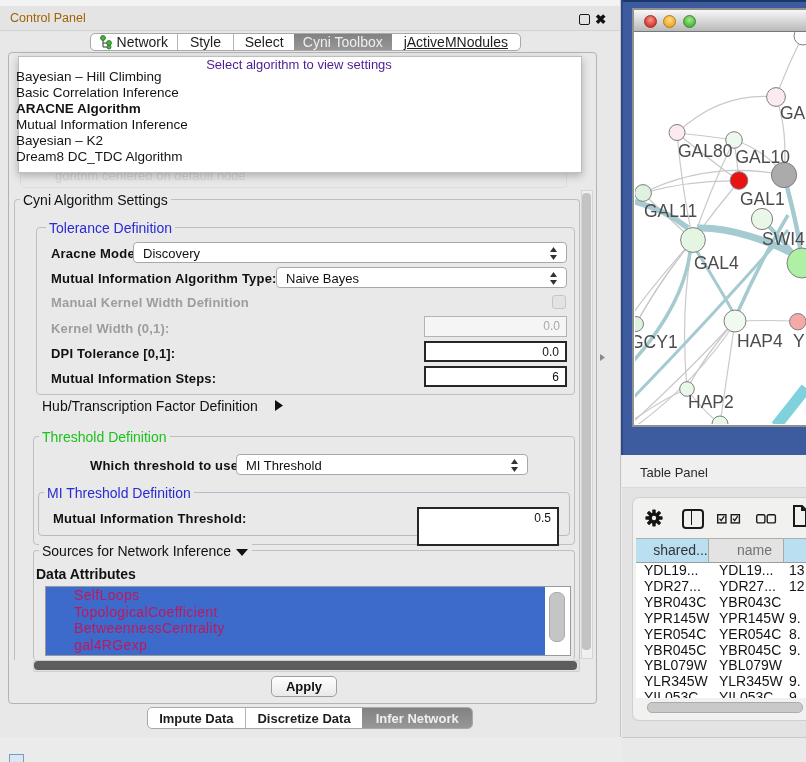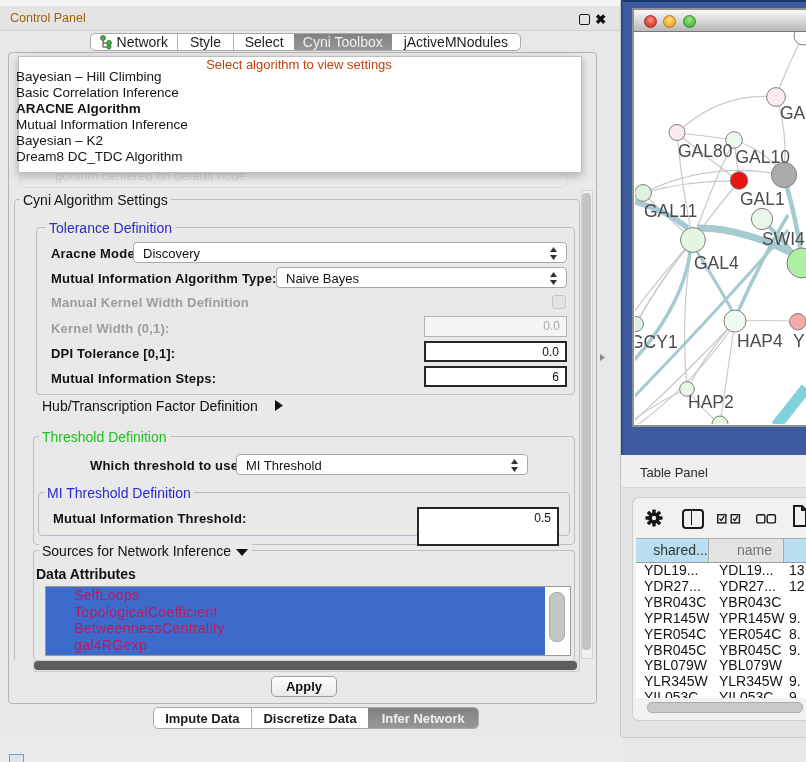--- a/index.html
+++ b/index.html
@@ -38,21 +38,21 @@
         <circle cx="3" cy="3" r="2.4" fill="#4caf47" stroke="#2c7d28"></circle>
         <circle cx="9" cy="8" r="2.4" fill="#4caf47" stroke="#2c7d28"></circle>
         <circle cx="9" cy="12" r="2" fill="#4caf47" stroke="#2c7d28"></circle>
       </svg>
       Network</div>
     <div class="vsep"></div>
     <div class="seg" style="width:56px;">Style</div>
     <div class="vsep"></div>
     <div class="seg" style="width:60px;">Select</div>
     <div class="seg sel" style="width:98px;">Cyni Toolbox</div>
-    <div class="seg" style="width:129px;">jActiveMNodules</div>
+    <div class="seg" style="width:129px;text-decoration:underline;">jActiveMNodules</div>
   </div>
 
   <div class="ab" style="left:55px;top:168px;font-size:13px;color:#d4d4d4;">gorithm centered on default node</div>
   <div class="ab" style="left:20px;top:160px;width:545px;height:27px;border:1px solid #dcdcdc;border-top:none;border-radius:0 0 5px 5px;"></div>
 
   <div class="grp" style="left:14px;top:199px;width:564px;height:460px;border-bottom:none;border-radius:4px 4px 0 0;"></div>
   <div class="gtitle" style="left:20px;top:192px;color:#111;">Cyni Algorithm Settings</div>
 
   <div class="grp" style="left:36px;top:227px;width:537px;height:166px;"></div>
   <div class="gtitle" style="left:46px;top:220px;color:#2a2ad2;">Tolerance Definition</div>
@@ -132,21 +132,21 @@
   </div>
 
   <div class="ab" style="left:33px;top:660px;width:547px;height:12px;background:#e2e2e2;border:1px solid #cfcfcf;border-radius:2px;box-sizing:border-box;"></div>
   <div class="ab" style="left:34px;top:661px;width:543px;height:9px;background:#5d5d5d;border-radius:4px;"></div>
 
   <div class="ab" style="left:581px;top:190px;width:12px;height:469px;background:#f0f0f0;border:1px solid #d5d5d5;box-sizing:border-box;"></div>
   <div class="ab" style="left:582px;top:193px;width:9px;height:457px;background:#c3c3c3;border-radius:4px;"></div>
 
   <div class="ab" style="left:271px;top:676px;width:66px;height:21px;background:linear-gradient(#ffffff,#e9e9e9);border:1px solid #9e9e9e;border-radius:5px;box-sizing:border-box;text-align:center;font-size:13px;font-weight:bold;color:#111;line-height:19px;">Apply</div>
 
-  <div class="tabbar" style="left:147px;top:707px;width:326px;height:22px;margin-left:6px;">
+  <div class="tabbar" style="left:147px;top:707px;width:326px;height:22px;">
     <div class="seg" style="width:97px;font-weight:bold;font-size:13px;">Impute Data</div>
     <div class="vsep"></div>
     <div class="seg" style="width:117px;font-weight:bold;font-size:13px;">Discretize Data</div>
     <div class="seg sel" style="width:110px;font-weight:bold;font-size:13px;border-radius:0 4px 4px 0;">Infer Network</div>
   </div>
 
   <div class="ab" style="left:9px;top:754px;width:13px;height:9px;border:1.5px solid #7a9bc8;background:#dce6f2;"></div>
 
   <svg class="ab" style="left:599px;top:353px;" width="7" height="9">
       <path d="M1 1 L6 4.5 L1 8 Z" fill="#8a8a8a"></path>
@@ -277,15 +277,15 @@
   </div>
   <div class="ab" style="left:636px;top:563px;width:170px;height:135px;background:#fff;overflow:hidden;font-size:14px;color:#141414;">
     <div style="position:absolute;left:8px;top:0;line-height:15.9px;">YDL19...<br>YDR27...<br>YBR043C<br>YPR145W<br>YER054C<br>YBR045C<br>YBL079W<br>YLR345W<br>YIL053C</div>
     <div style="position:absolute;left:83px;top:0;line-height:15.9px;">YDL19...<br>YDR27...<br>YBR043C<br>YPR145W<br>YER054C<br>YBR045C<br>YBL079W<br>YLR345W<br>YIL053C</div>
     <div style="position:absolute;left:153px;top:0;line-height:15.9px;">13<br>12<br>&nbsp;<br>9.<br>8.<br>9.<br>&nbsp;<br>9.<br>9.</div>
   </div>
   <div class="ab" style="left:647px;top:702px;width:154px;height:9px;background:#c9c9c9;border:1px solid #ababab;border-radius:5px;"></div>
   <div class="ab" style="left:622px;top:737px;width:184px;height:25px;background:#e9e9e9;border-top:1px solid #c9c9c9;"></div>
 
   <div class="ab" style="left:18px;top:56px;width:562px;height:115px;background:#fff;border:1px solid #bebebe;box-shadow:0 3px 8px rgba(0,0,0,0.25);z-index:50;"></div>
-  <div class="ab" style="left:18px;top:57px;width:562px;text-align:center;font-size:13px;color:#c2410c;z-index:51;">Select algorithm to view settings</div>
+  <div class="ab" style="left:18px;top:57px;width:562px;text-align:center;font-size:13px;color:#4c1d95;z-index:51;">Select algorithm to view settings</div>
   <div class="ab" style="left:16px;top:69px;font-size:13.5px;color:#141414;line-height:16px;z-index:51;">Bayesian – Hill Climbing<br>Basic Correlation Inference<br><b>ARACNE Algorithm</b><br>Mutual Information Inference<br>Bayesian – K2<br>Dream8 DC_TDC Algorithm</div>
 </div>
 
 </body></html>

